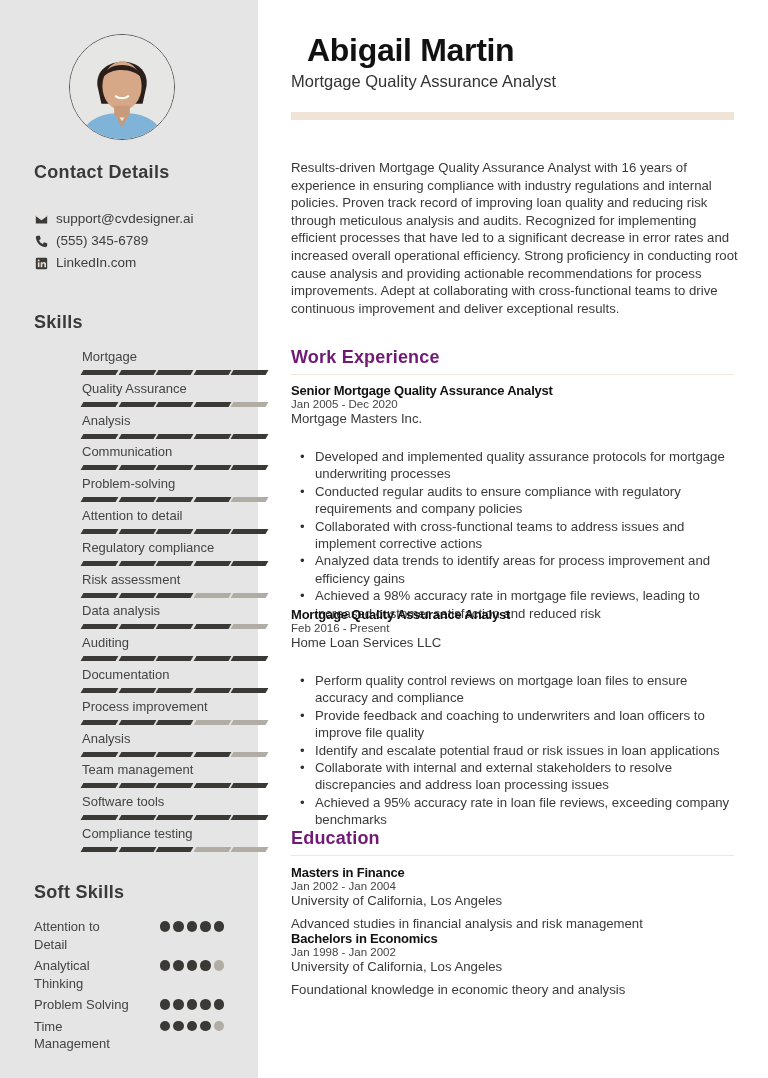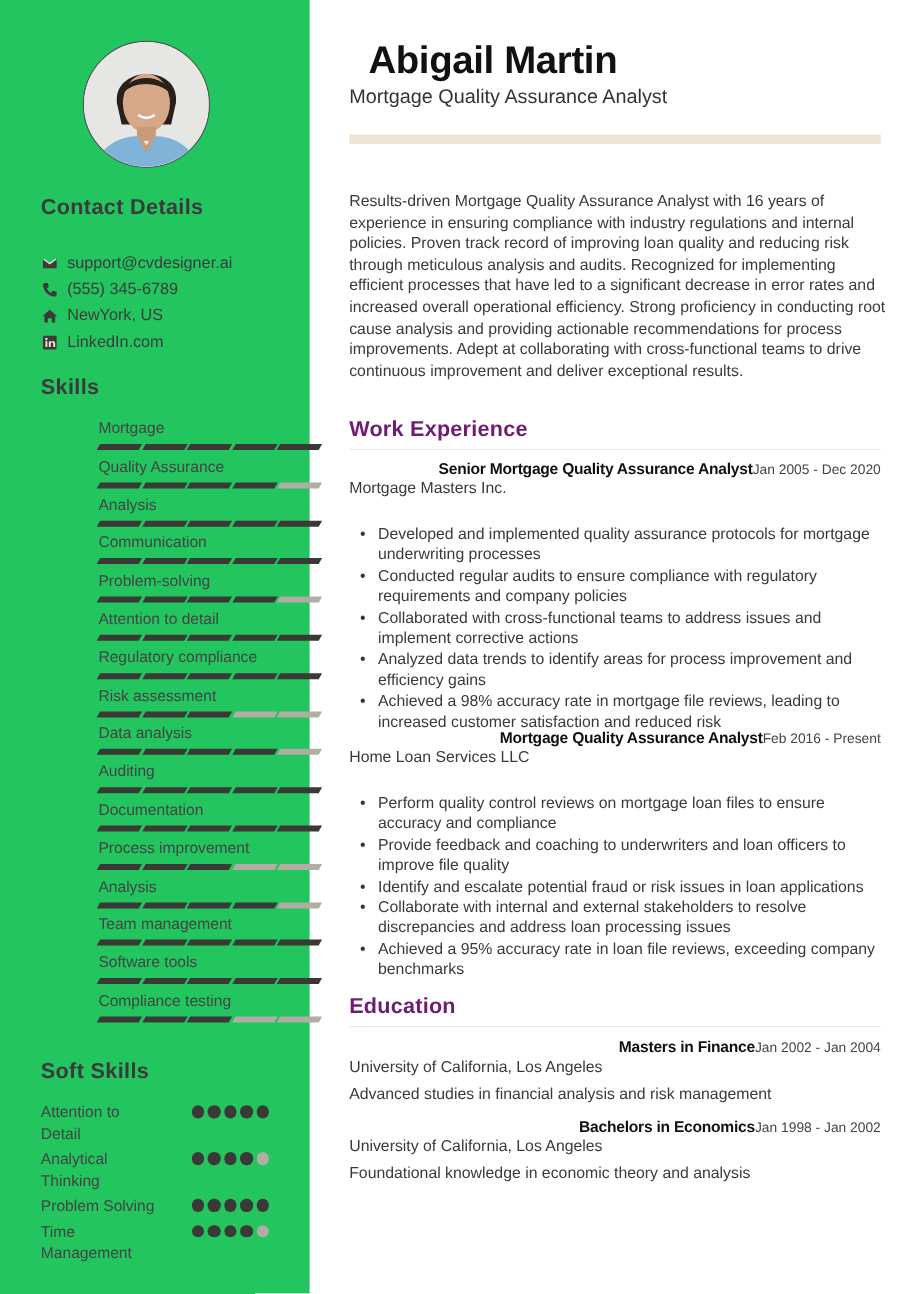--- a/index.html
+++ b/index.html
@@ -1,21 +1,21 @@
 <!DOCTYPE html>
 <html><head>
 <meta charset="utf-8">
 <style>
   * { box-sizing: border-box; margin: 0; padding: 0; }
   html, body { width: 768px; height: 1078px; background: #ffffff; overflow: hidden; }
   body { font-family: "Liberation Sans", sans-serif; color: #333; position: relative; }
 
   .sidebar {
     position: absolute; left: 0; top: 0; width: 258px; height: 1078px;
-    background: #22c55e; padding: 0 34px;
+    background: #e5e5e5; padding: 0 34px;
   }
   .photo {
     position: absolute; left: 69px; top: 34px; width: 106px; height: 106px;
     border-radius: 50%; border: 1.5px solid #555; overflow: hidden;
     background: #e9e9e9;
   }
   .photo svg { width: 100%; height: 100%; display: block; }
 
   .side-h {
     position: absolute; left: 34px; font-size: 18px; font-weight: bold;
@@ -43,21 +43,21 @@
   .main { position: absolute; left: 291px; top: 0; width: 443px; }
   .name { position: absolute; top: 32px; left: 16px; font-size: 32px; font-weight: bold; color: #111; letter-spacing: -0.3px; white-space: nowrap; }
   .title { position: absolute; top: 72px; left: 0; font-size: 16.5px; color: #333; white-space: nowrap; }
   .accent-bar { position: absolute; top: 112px; left: 0; width: 443px; height: 8px; background: #f0e4d6; }
   .summary { position: absolute; top: 159px; left: 0; width: 447px; font-size: 13.2px; line-height: 17.6px; color: #3a3a3a; }
 
   .sec-h { position: absolute; left: 0; font-size: 18px; font-weight: bold; color: #701a75; letter-spacing: 0.2px; }
   .sec-line { position: absolute; left: 0; width: 443px; height: 1px; background: #efe8df; }
 
   .entry { position: absolute; left: 0; width: 443px; }
-  .entry-head { display: flex; justify-content: flex-end; align-items: baseline; }
+  .entry-head { display: flex; justify-content: flex-end; align-items: baseline; flex-direction: column; }
   .entry-title { font-size: 13px; font-weight: bold; color: #111; letter-spacing: -0.2px; }
   .entry-date { font-size: 11.5px; color: #444; }
   .entry-org { font-size: 13.2px; color: #3a3a3a; line-height: 18px; }
   .entry ul { list-style: none; margin-top: 20px; }
   .entry li { position: relative; padding-left: 24px; font-size: 13.2px; line-height: 17.4px; color: #3a3a3a; }
   .entry li::before { content: "•"; position: absolute; left: 9px; top: 0; color: #333; }
   .entry-desc { font-size: 13.2px; color: #3a3a3a; margin-top: 5px; line-height: 18px; }
 </style>
 </head>
 <body>
@@ -91,28 +91,20 @@
       <span class="ic">
         <svg viewBox="0 0 16 16">
             <path d="M3 1 L6 1 L7 5 L5 6.5 C6 9 7 10 9.5 11 L11 9 L15 10 L15 13 C15 14 14 15 13 15 C6 14 2 10 1 3 C1 2 2 1 3 1 Z"></path>
           </svg>
       </span>
       <span>(555) 345-6789</span>
     </div>
     <div class="contact-item">
       <span class="ic">
         <svg viewBox="0 0 16 16">
-            <path d="M8 1.5 L15.5 8 L13.5 8 L13.5 14.5 L10 14.5 L10 10 L6 10 L6 14.5 L2.5 14.5 L2.5 8 L0.5 8 Z"></path>
-          </svg>
-      </span>
-      <span>NewYork, US</span>
-    </div>
-    <div class="contact-item">
-      <span class="ic">
-        <svg viewBox="0 0 16 16">
             <rect x="1" y="1" width="14" height="14" rx="1.5"></rect>
             <rect x="3.5" y="6.5" width="2" height="6" fill="#f0e4d6"></rect>
             <circle cx="4.5" cy="4.3" r="1.2" fill="#f0e4d6"></circle>
             <path d="M7 6.5h2v1c.5-.8 1.3-1.2 2.2-1.2 1.5 0 2.3 1 2.3 2.7v3.5h-2V9.4c0-.9-.4-1.4-1.1-1.4-.8 0-1.4.5-1.4 1.5v3H7z" fill="#f0e4d6"></path>
           </svg>
       </span>
       <span>LinkedIn.com</span>
     </div>
   </div>
 

